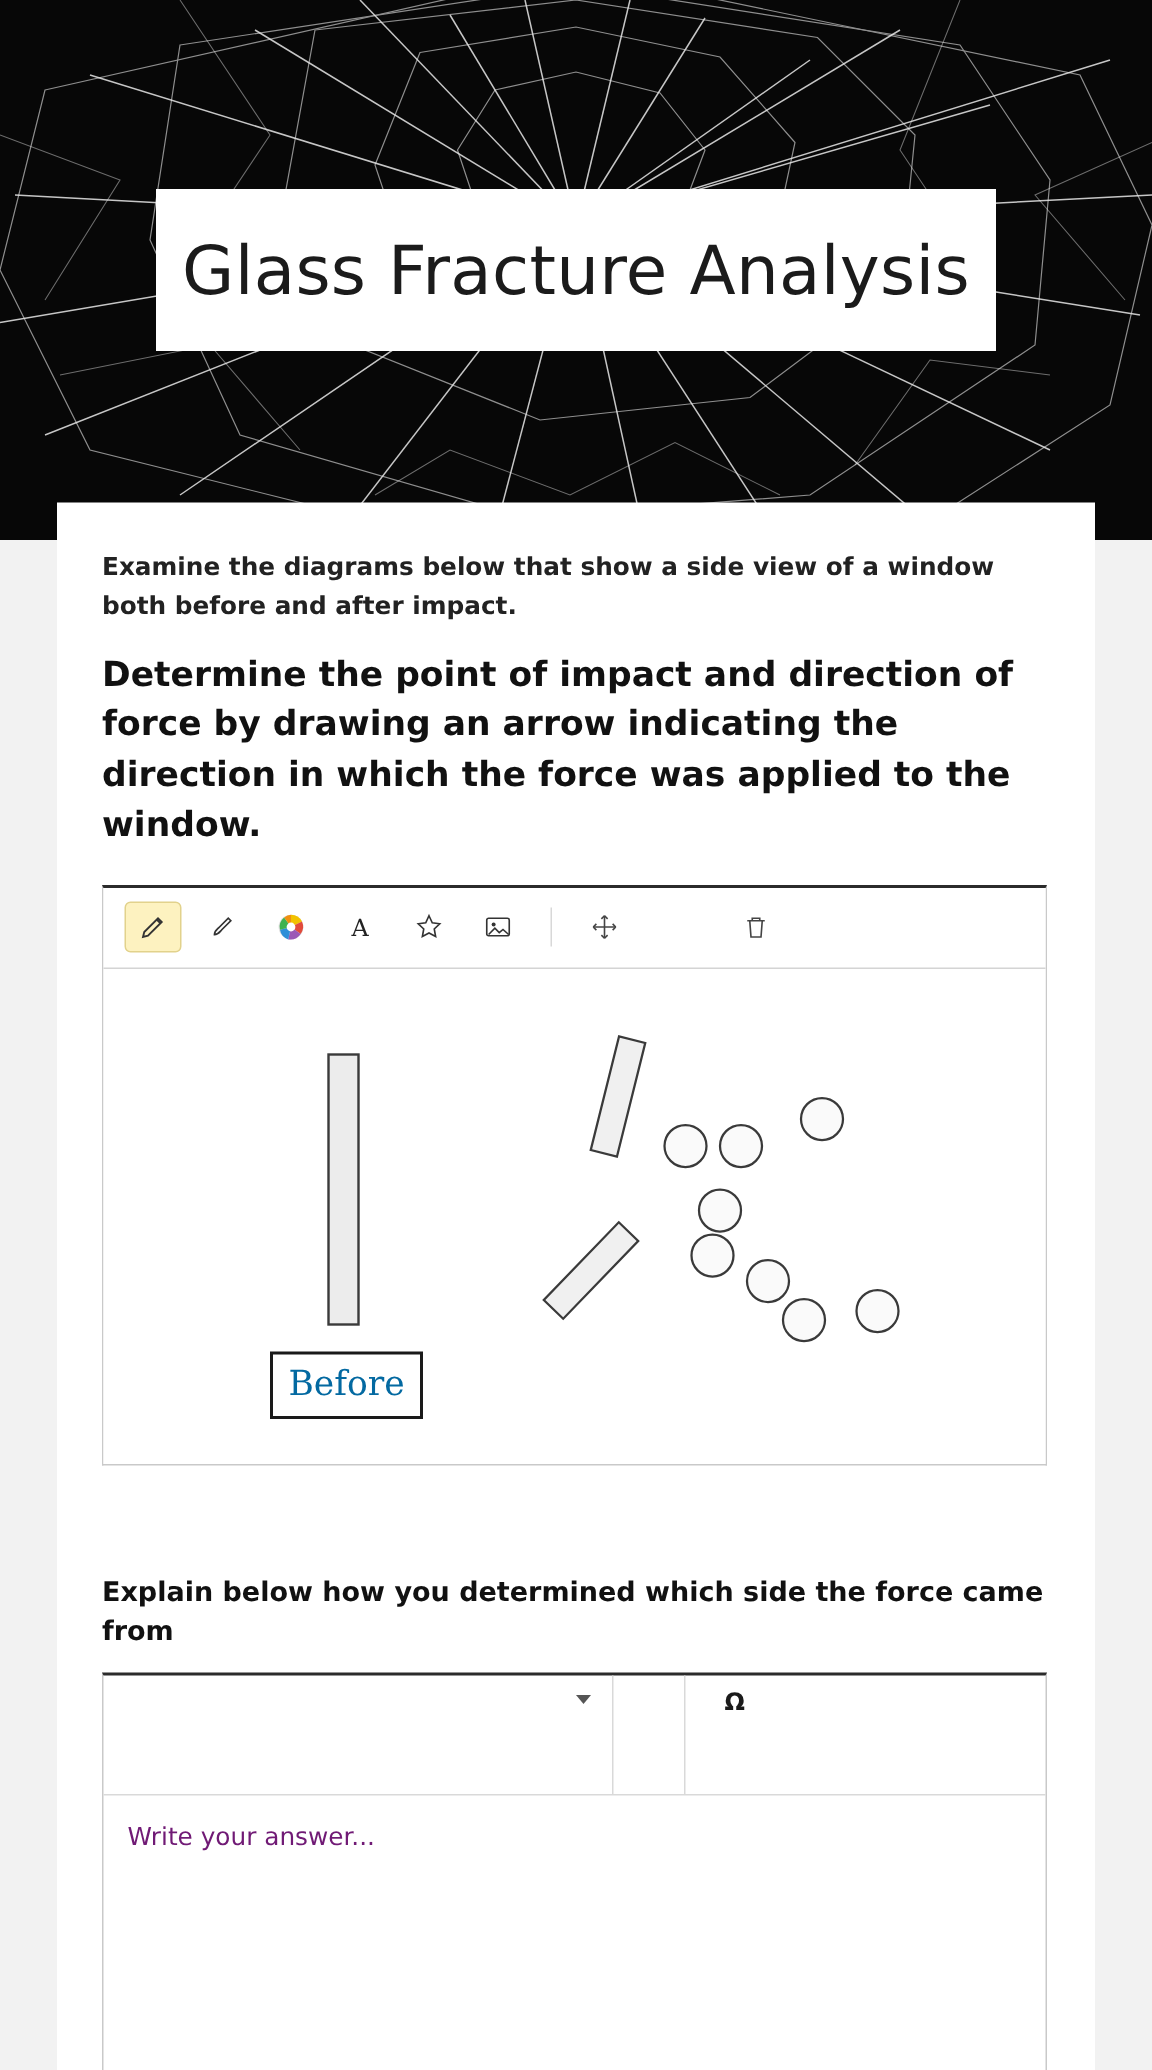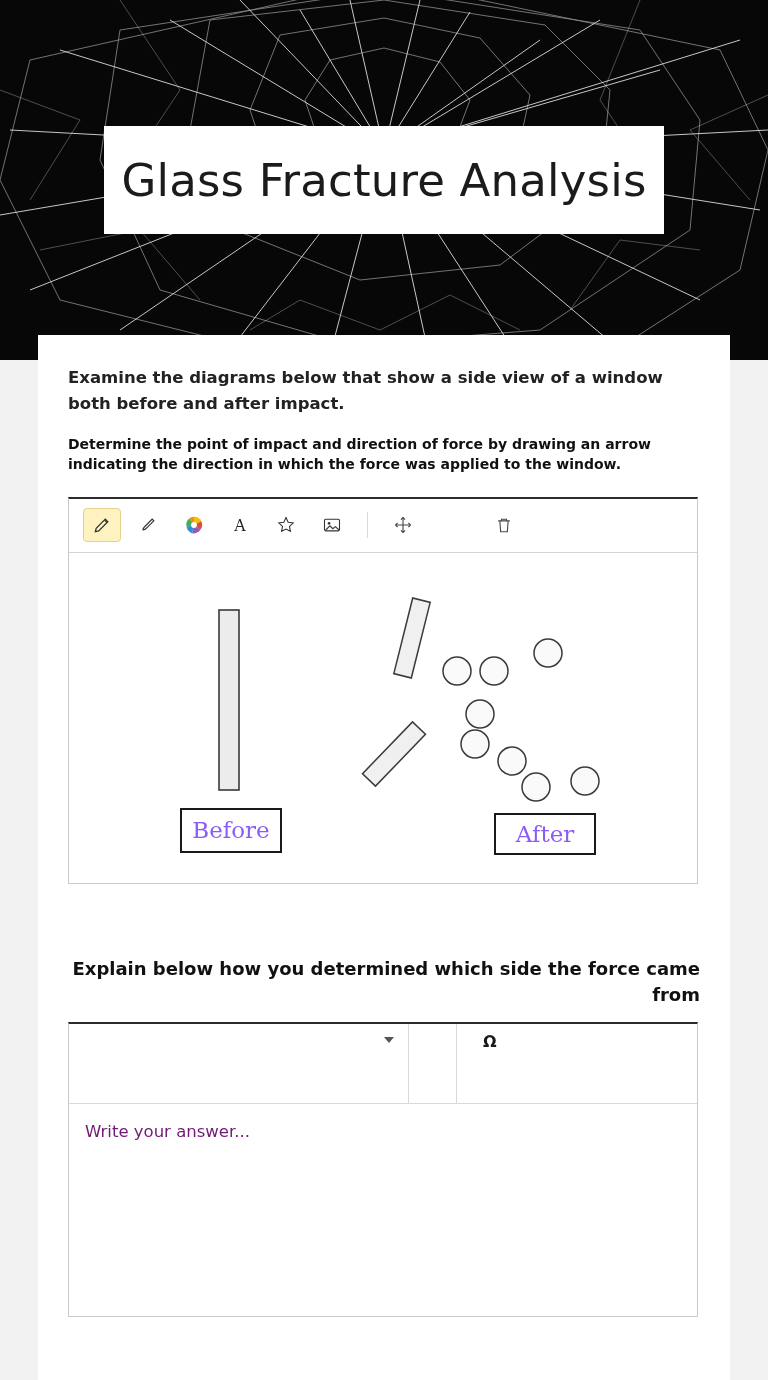--- a/index.html
+++ b/index.html
@@ -66,21 +66,21 @@
   }
 
   .intro-text {
     font-size: 16.5px;
     line-height: 1.55;
     color: #222;
     margin: 0 0 18px 0;
     font-weight: 700;
   }
   .prompt-text {
-    font-size: 14px;
+    font-size: 23px;
     line-height: 1.45;
     color: #111;
     font-weight: 700;
     margin: 0 0 22px 0;
   }
 
   
   .draw-widget {
     border: 1px solid #c9c9c9;
     border-top: 2px solid #2b2b2b;
@@ -128,33 +128,32 @@
   }
   .label-box {
     position: absolute;
     border: 2px solid #1a1a1a;
     background: #fff;
     display: flex;
     align-items: center;
     justify-content: center;
     font-family: "DejaVu Serif", serif;
     font-size: 23px;
-    color: #8b5cf6;
+    color: #0369a1;
   }
   .label-before { left: 111px; top: 255px; width: 102px; height: 45px; }
   .label-after  { left: 425px; top: 260px; width: 102px; height: 42px; }
 
   
   .explain-title {
     font-size: 18px;
     font-weight: 700;
     color: #111;
     line-height: 1.45;
     margin: 72px 0 14px 0;
-    text-align: right;
   }
 
   .editor {
     width: 630px;
     border: 1px solid #c9c9c9;
     border-top: 2px solid #2b2b2b;
     background: #fff;
   }
   .editor-toolbar {
     display: flex;
@@ -347,21 +346,20 @@
             <circle cx="388" cy="118" r="14"></circle>
             <circle cx="411" cy="161" r="14"></circle>
             <circle cx="406" cy="191" r="14"></circle>
             <circle cx="443" cy="208" r="14"></circle>
             <circle cx="467" cy="234" r="14"></circle>
             <circle cx="516" cy="228" r="14"></circle>
           </g>
         </svg>
 
         <div class="label-box label-before">Before</div>
-        <div class="label-box label-after">After</div>
       </div>
     </div>
 
     <h2 class="explain-title">Explain below how you determined which side the force came from</h2>
 
     <div class="editor">
       <div class="editor-toolbar">
         <div class="font-select">
           <span class="sr"></span>
           <span class="caret"></span>

